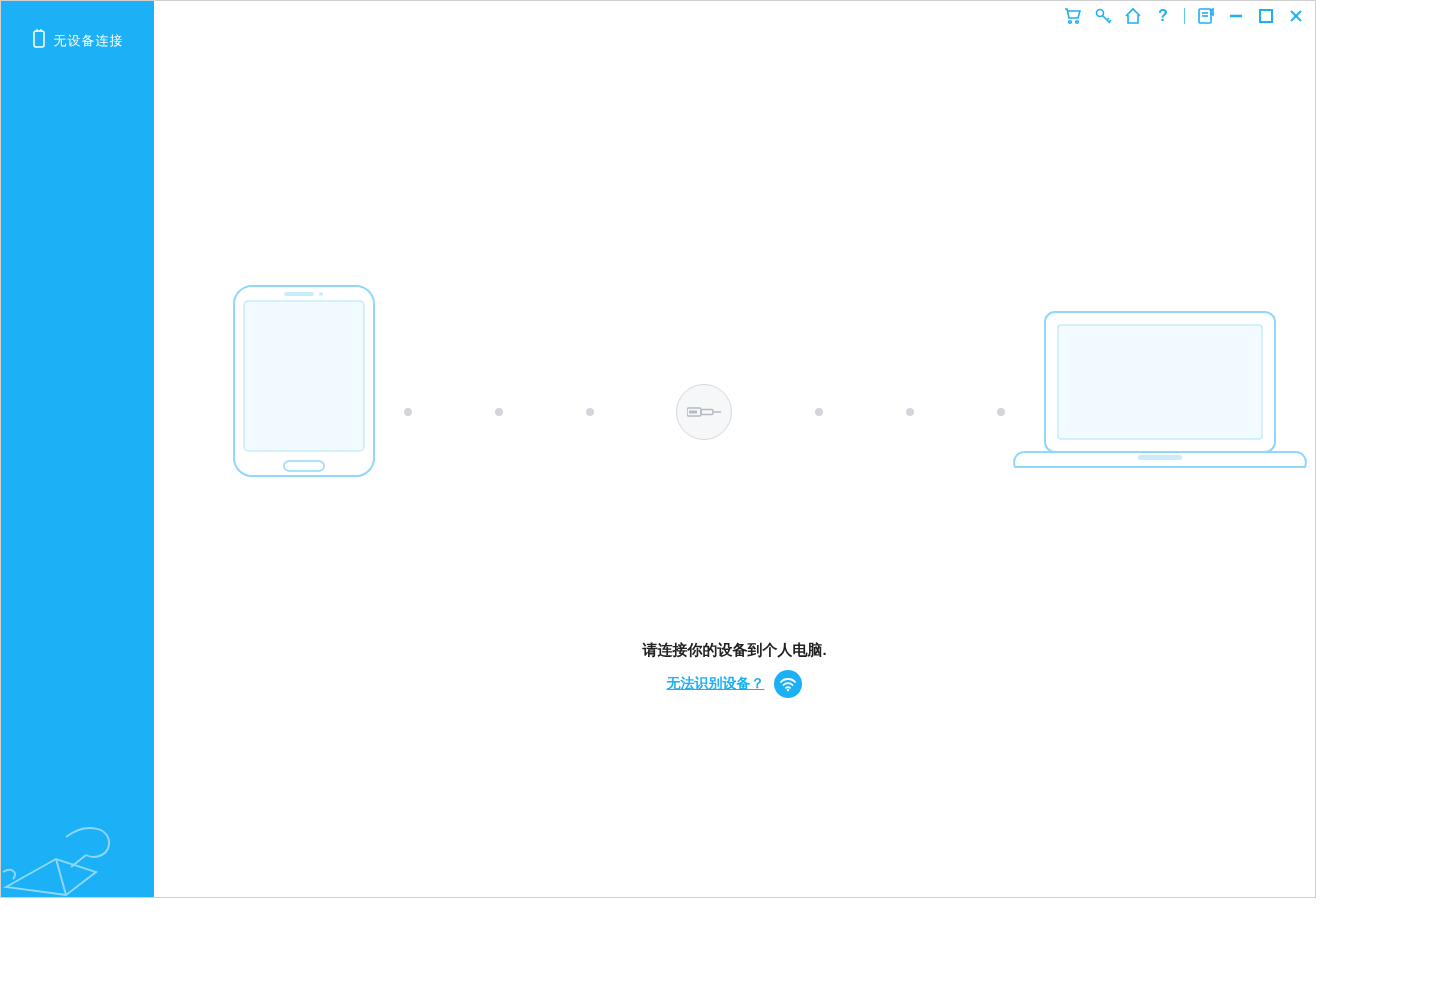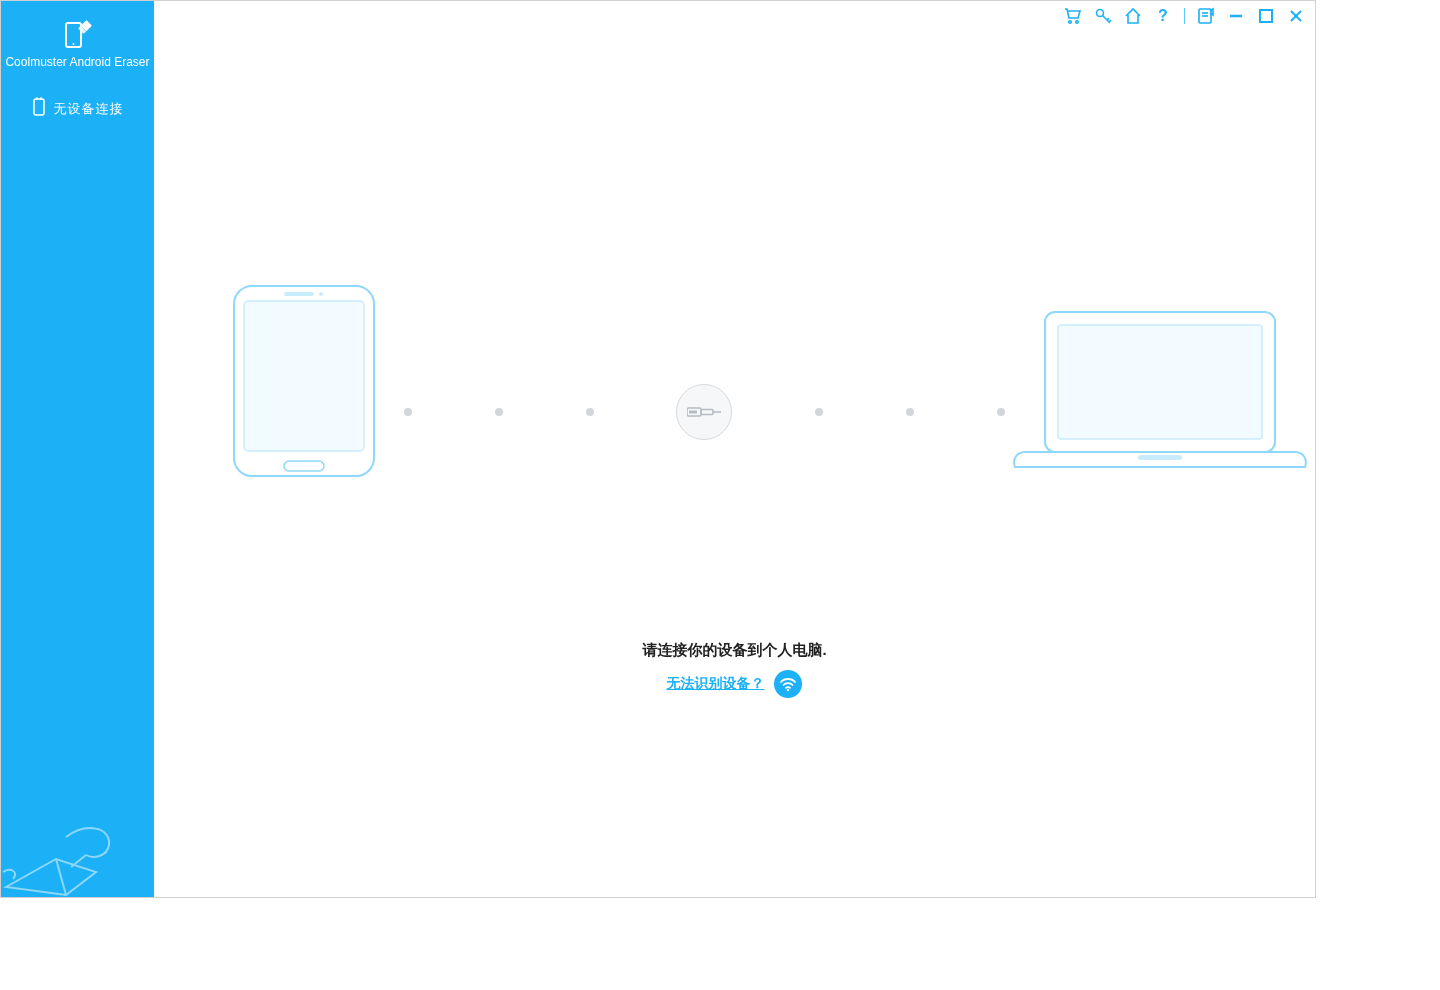--- a/index.html
+++ b/index.html
@@ -169,33 +169,20 @@
     display: flex;
     align-items: center;
     justify-content: center;
     cursor: pointer;
   }
 </style>
 </head>
 <body>
 
 <div class="sidebar">
-  <div class="logo-block">
-    <div class="logo-icon">
-      <svg width="32" height="32" viewBox="0 0 32 32">
-        <rect x="5" y="4" width="15" height="24" rx="2" fill="none" stroke="#ffffff" stroke-width="2"></rect>
-        <circle cx="12.5" cy="25" r="1" fill="#ffffff"></circle>
-        <g transform="translate(18,2) rotate(45 6 6)">
-          <rect x="2" y="0" width="8" height="8" rx="1" fill="#ffffff"></rect>
-          <rect x="2" y="8" width="8" height="4" rx="1" fill="#ffffff" opacity="0.85"></rect>
-        </g>
-      </svg>
-    </div>
-    <div class="app-title">Coolmuster Android Eraser</div>
-  </div>
 
   <div class="device-status">
     <span>
       <svg width="14" height="20" viewBox="0 0 14 20">
         <rect x="2" y="2" width="10" height="16" rx="2" fill="none" stroke="#ffffff" stroke-width="1.5"></rect>
         <line x1="5" y1="0" x2="5" y2="3" stroke="#ffffff" stroke-width="1.2"></line>
         <line x1="9" y1="0" x2="9" y2="3" stroke="#ffffff" stroke-width="1.2"></line>
       </svg>
     </span>
     <span>无设备连接</span>

